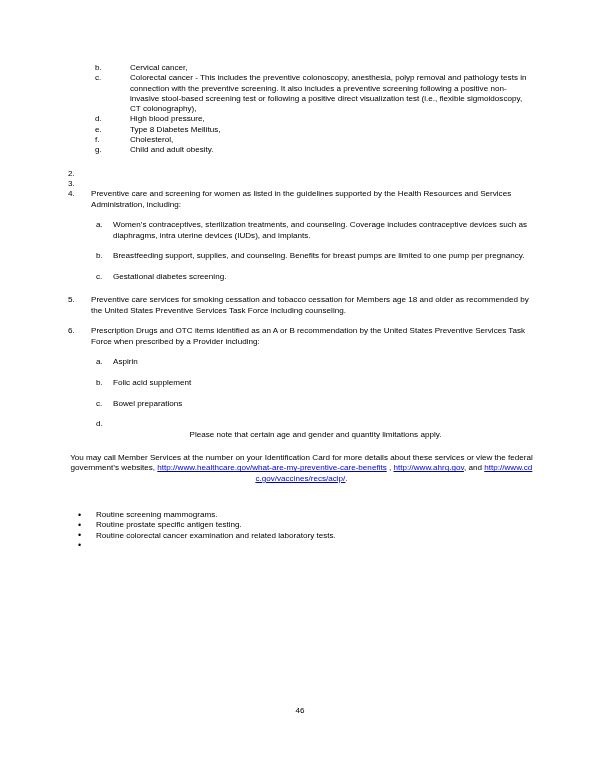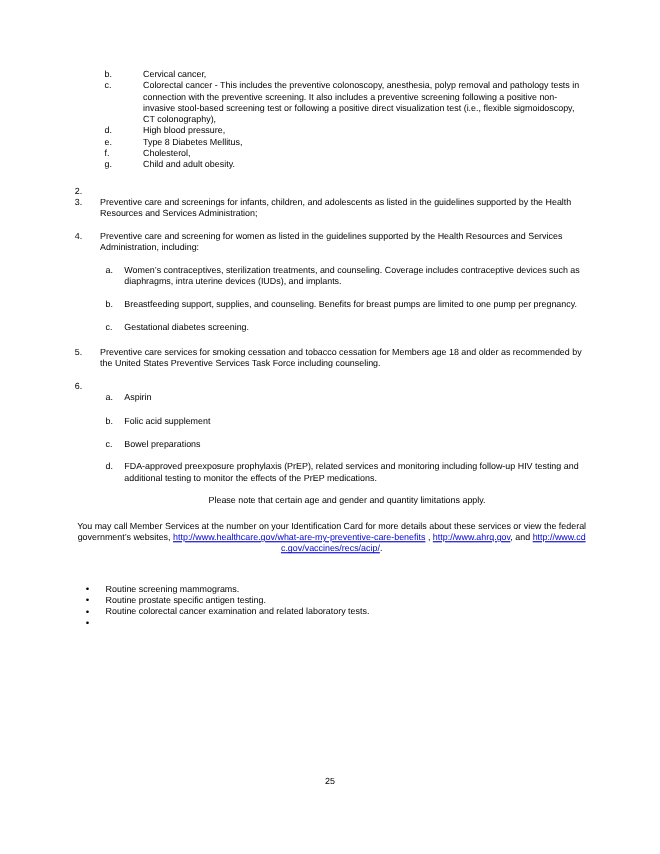--- a/index.html
+++ b/index.html
@@ -158,21 +158,20 @@
     <div class="gap-lg"></div>
 
     <div class="num-item body-text">
       <span class="mark">2.</span>
     </div>
 
     <div class="gap-md"></div>
 
     <div class="num-item body-text">
       <span class="mark">3.</span>
-      <span>Preventive care and screenings for infants, children, and adolescents as listed in the guidelines supported by the Health Resources and Services Administration;</span>
     </div>
 
     <div class="gap-md"></div>
 
     <div class="num-item body-text">
       <span class="mark">4.</span>
       <span>Preventive care and screening for women as listed in the guidelines supported by the Health Resources and Services Administration, including:</span>
     </div>
 
     <div class="gap-md"></div>
@@ -200,20 +199,21 @@
 
     <div class="num-item body-text">
       <span class="mark">5.</span>
       <span>Preventive care services for smoking cessation and tobacco cessation for Members age 18 and older as recommended by the United States Preventive Services Task Force including counseling.</span>
     </div>
 
     <div class="gap-md"></div>
 
     <div class="num-item body-text">
       <span class="mark">6.</span>
+      <span>Prescription Drugs and OTC items identified as an A or B recommendation by the United States Preventive Services Task Force when prescribed by a Provider including:</span>
     </div>
 
     <div class="gap-md"></div>
 
     <div class="alpha-sub body-text">
       <span class="mark">a.</span>
       <span>Aspirin</span>
     </div>
 
     <div class="gap-md"></div>
@@ -227,21 +227,20 @@
 
     <div class="alpha-sub body-text">
       <span class="mark">c.</span>
       <span>Bowel preparations</span>
     </div>
 
     <div class="gap-md"></div>
 
     <div class="alpha-sub body-text">
       <span class="mark">d.</span>
-      <span>FDA-approved preexposure prophylaxis (PrEP), related services and monitoring including follow-up HIV testing and additional testing to monitor the effects of the PrEP medications.</span>
     </div>
 
     <div class="gap-md"></div>
 
     <div class="para indented body-text">Please note that certain age and gender and quantity limitations apply.</div>
 
     <div class="gap-lg"></div>
 
     <div class="para body-text">
       <span>You may call Member Services at the number on your Identification Card for more details about these services or view the federal government’s websites, </span><a class="doclink" href="#">http://www.healthcare.gov/what-are-my-preventive-care-benefits</a><span> ,  </span><a class="doclink" href="#">http://www.ahrq.gov</a><span>, and </span><a class="doclink" href="#">http://www.cdc.gov/vaccines/recs/acip/</a><span>.</span>
@@ -265,15 +264,15 @@
         <span class="mark">•</span>
         <span>Routine colorectal cancer examination and related laboratory tests.</span>
       </div>
       <div class="bullet-item body-text">
         <span class="mark">•</span>
       </div>
     </div>
 
   </div>
 
-  <div class="page-number">25</div>
+  <div class="page-number">46</div>
 
 </div>
 
 </body></html>

